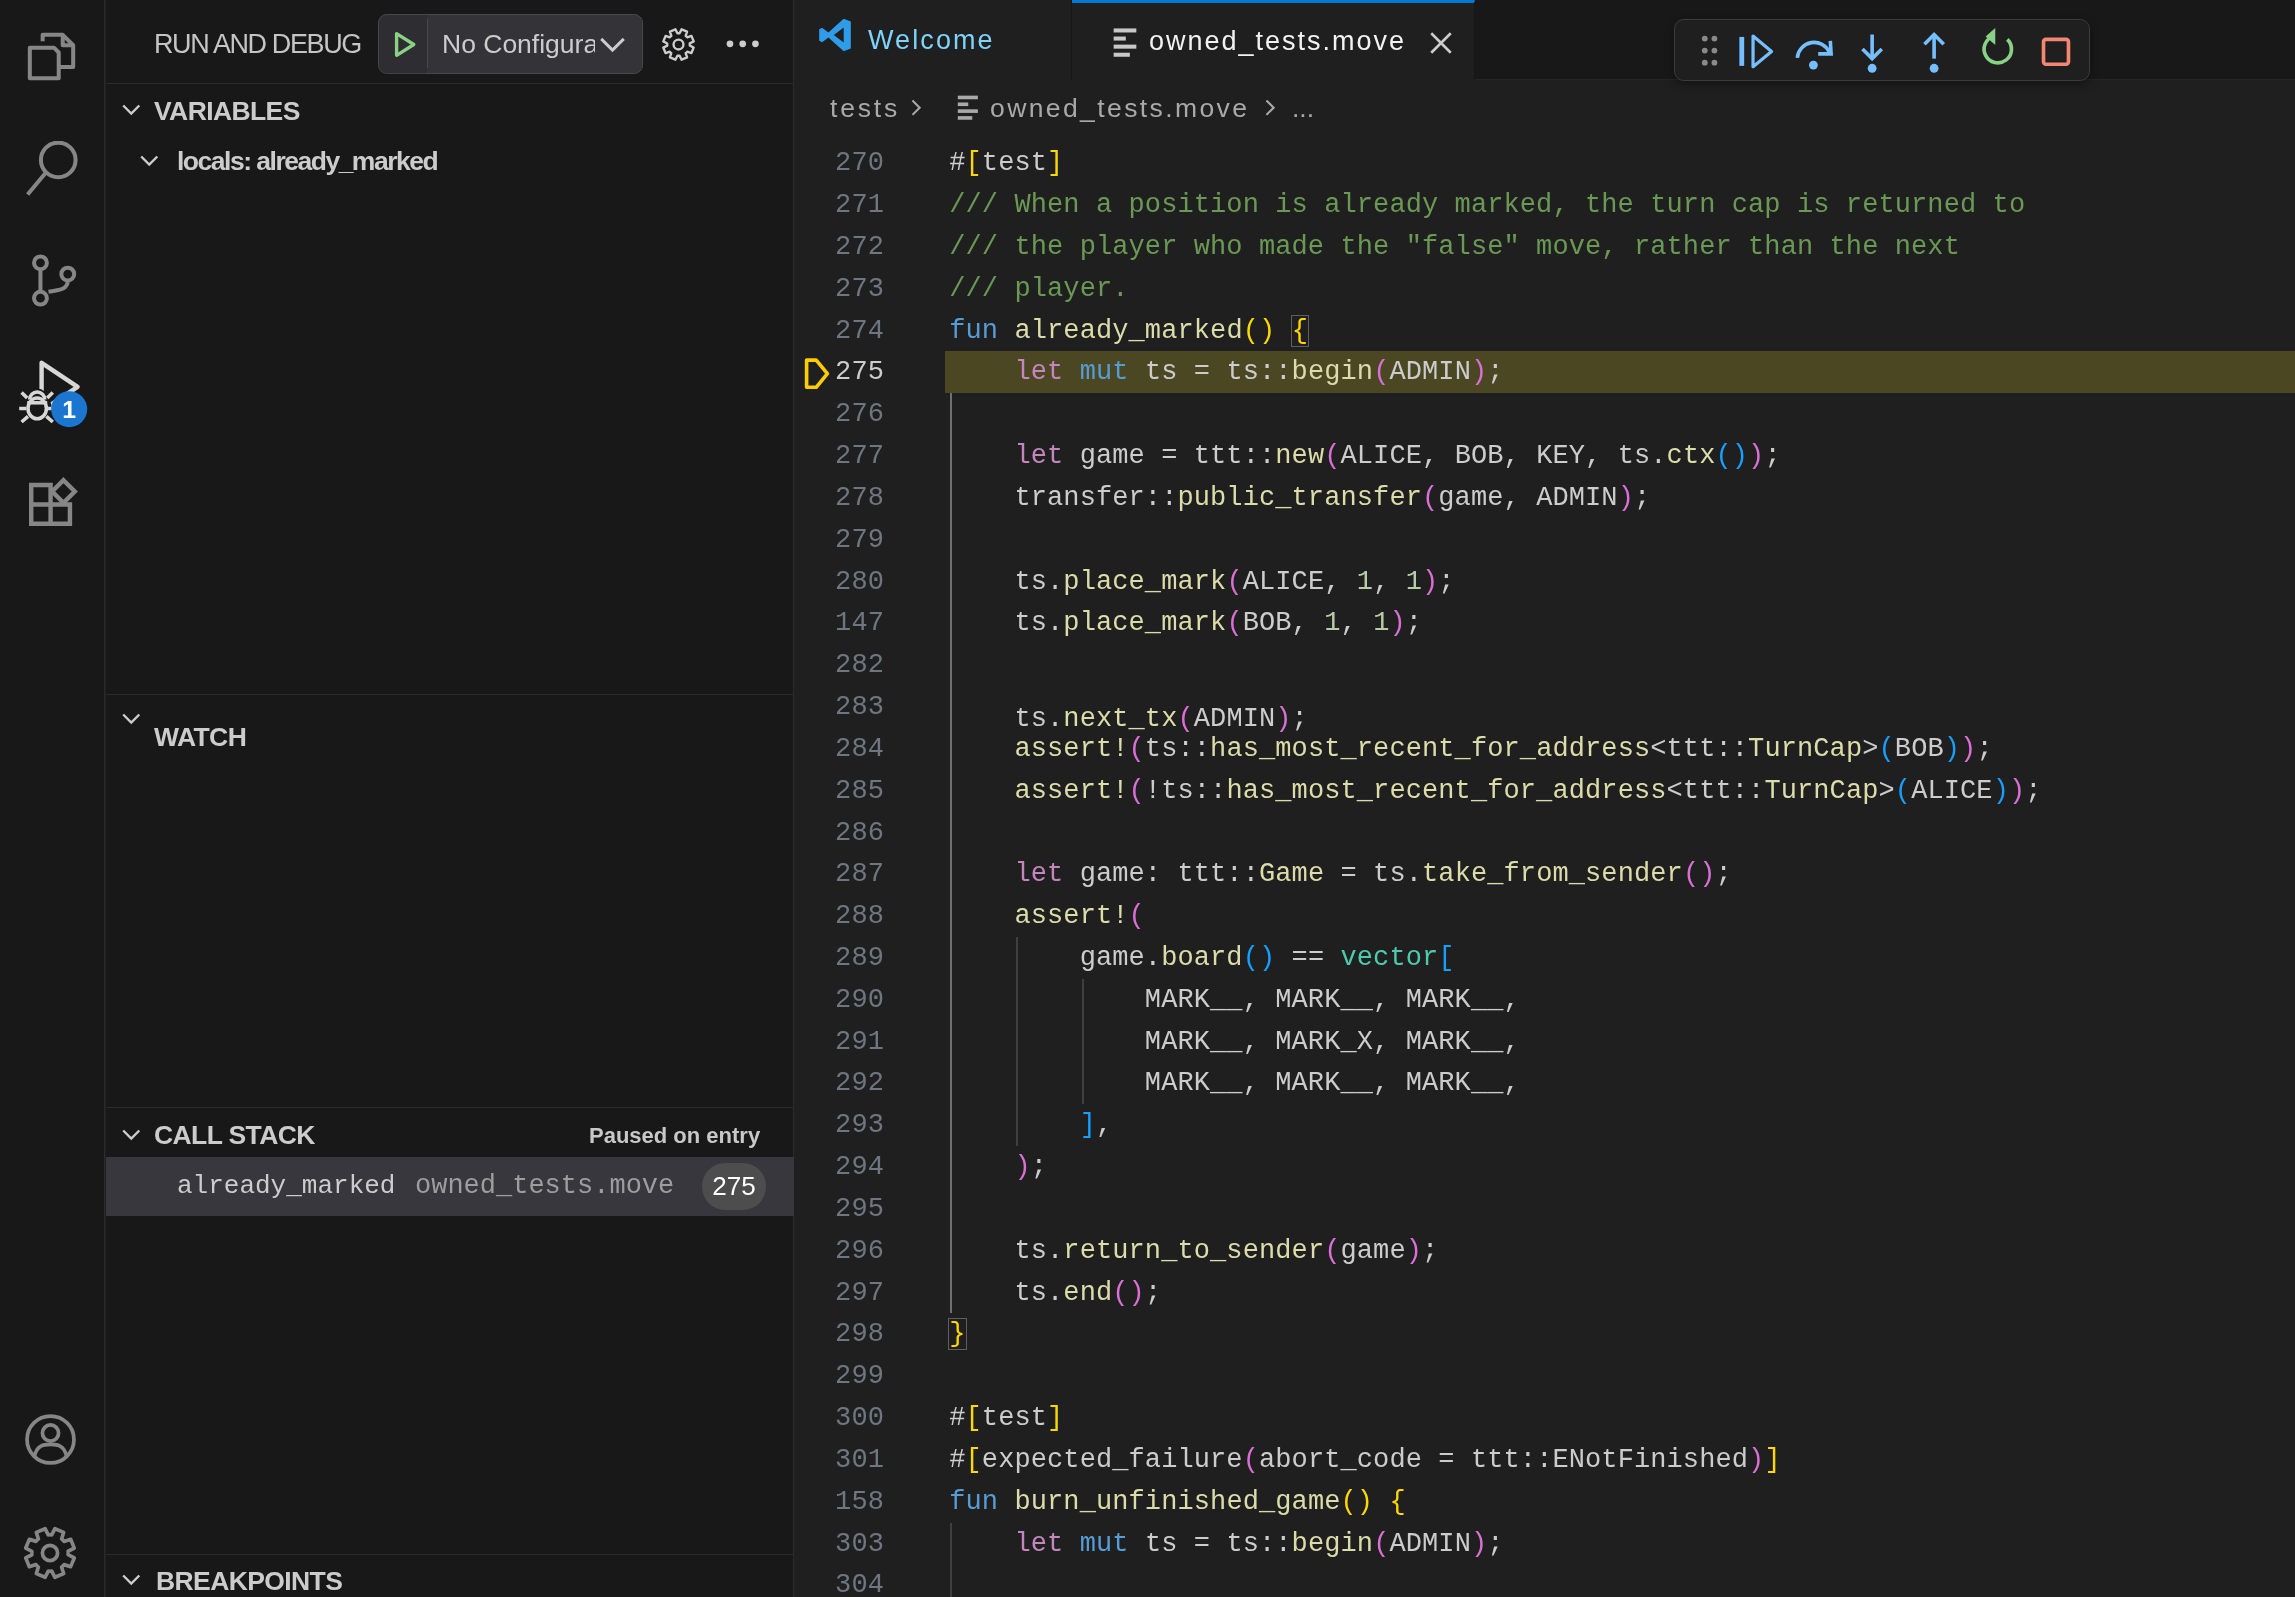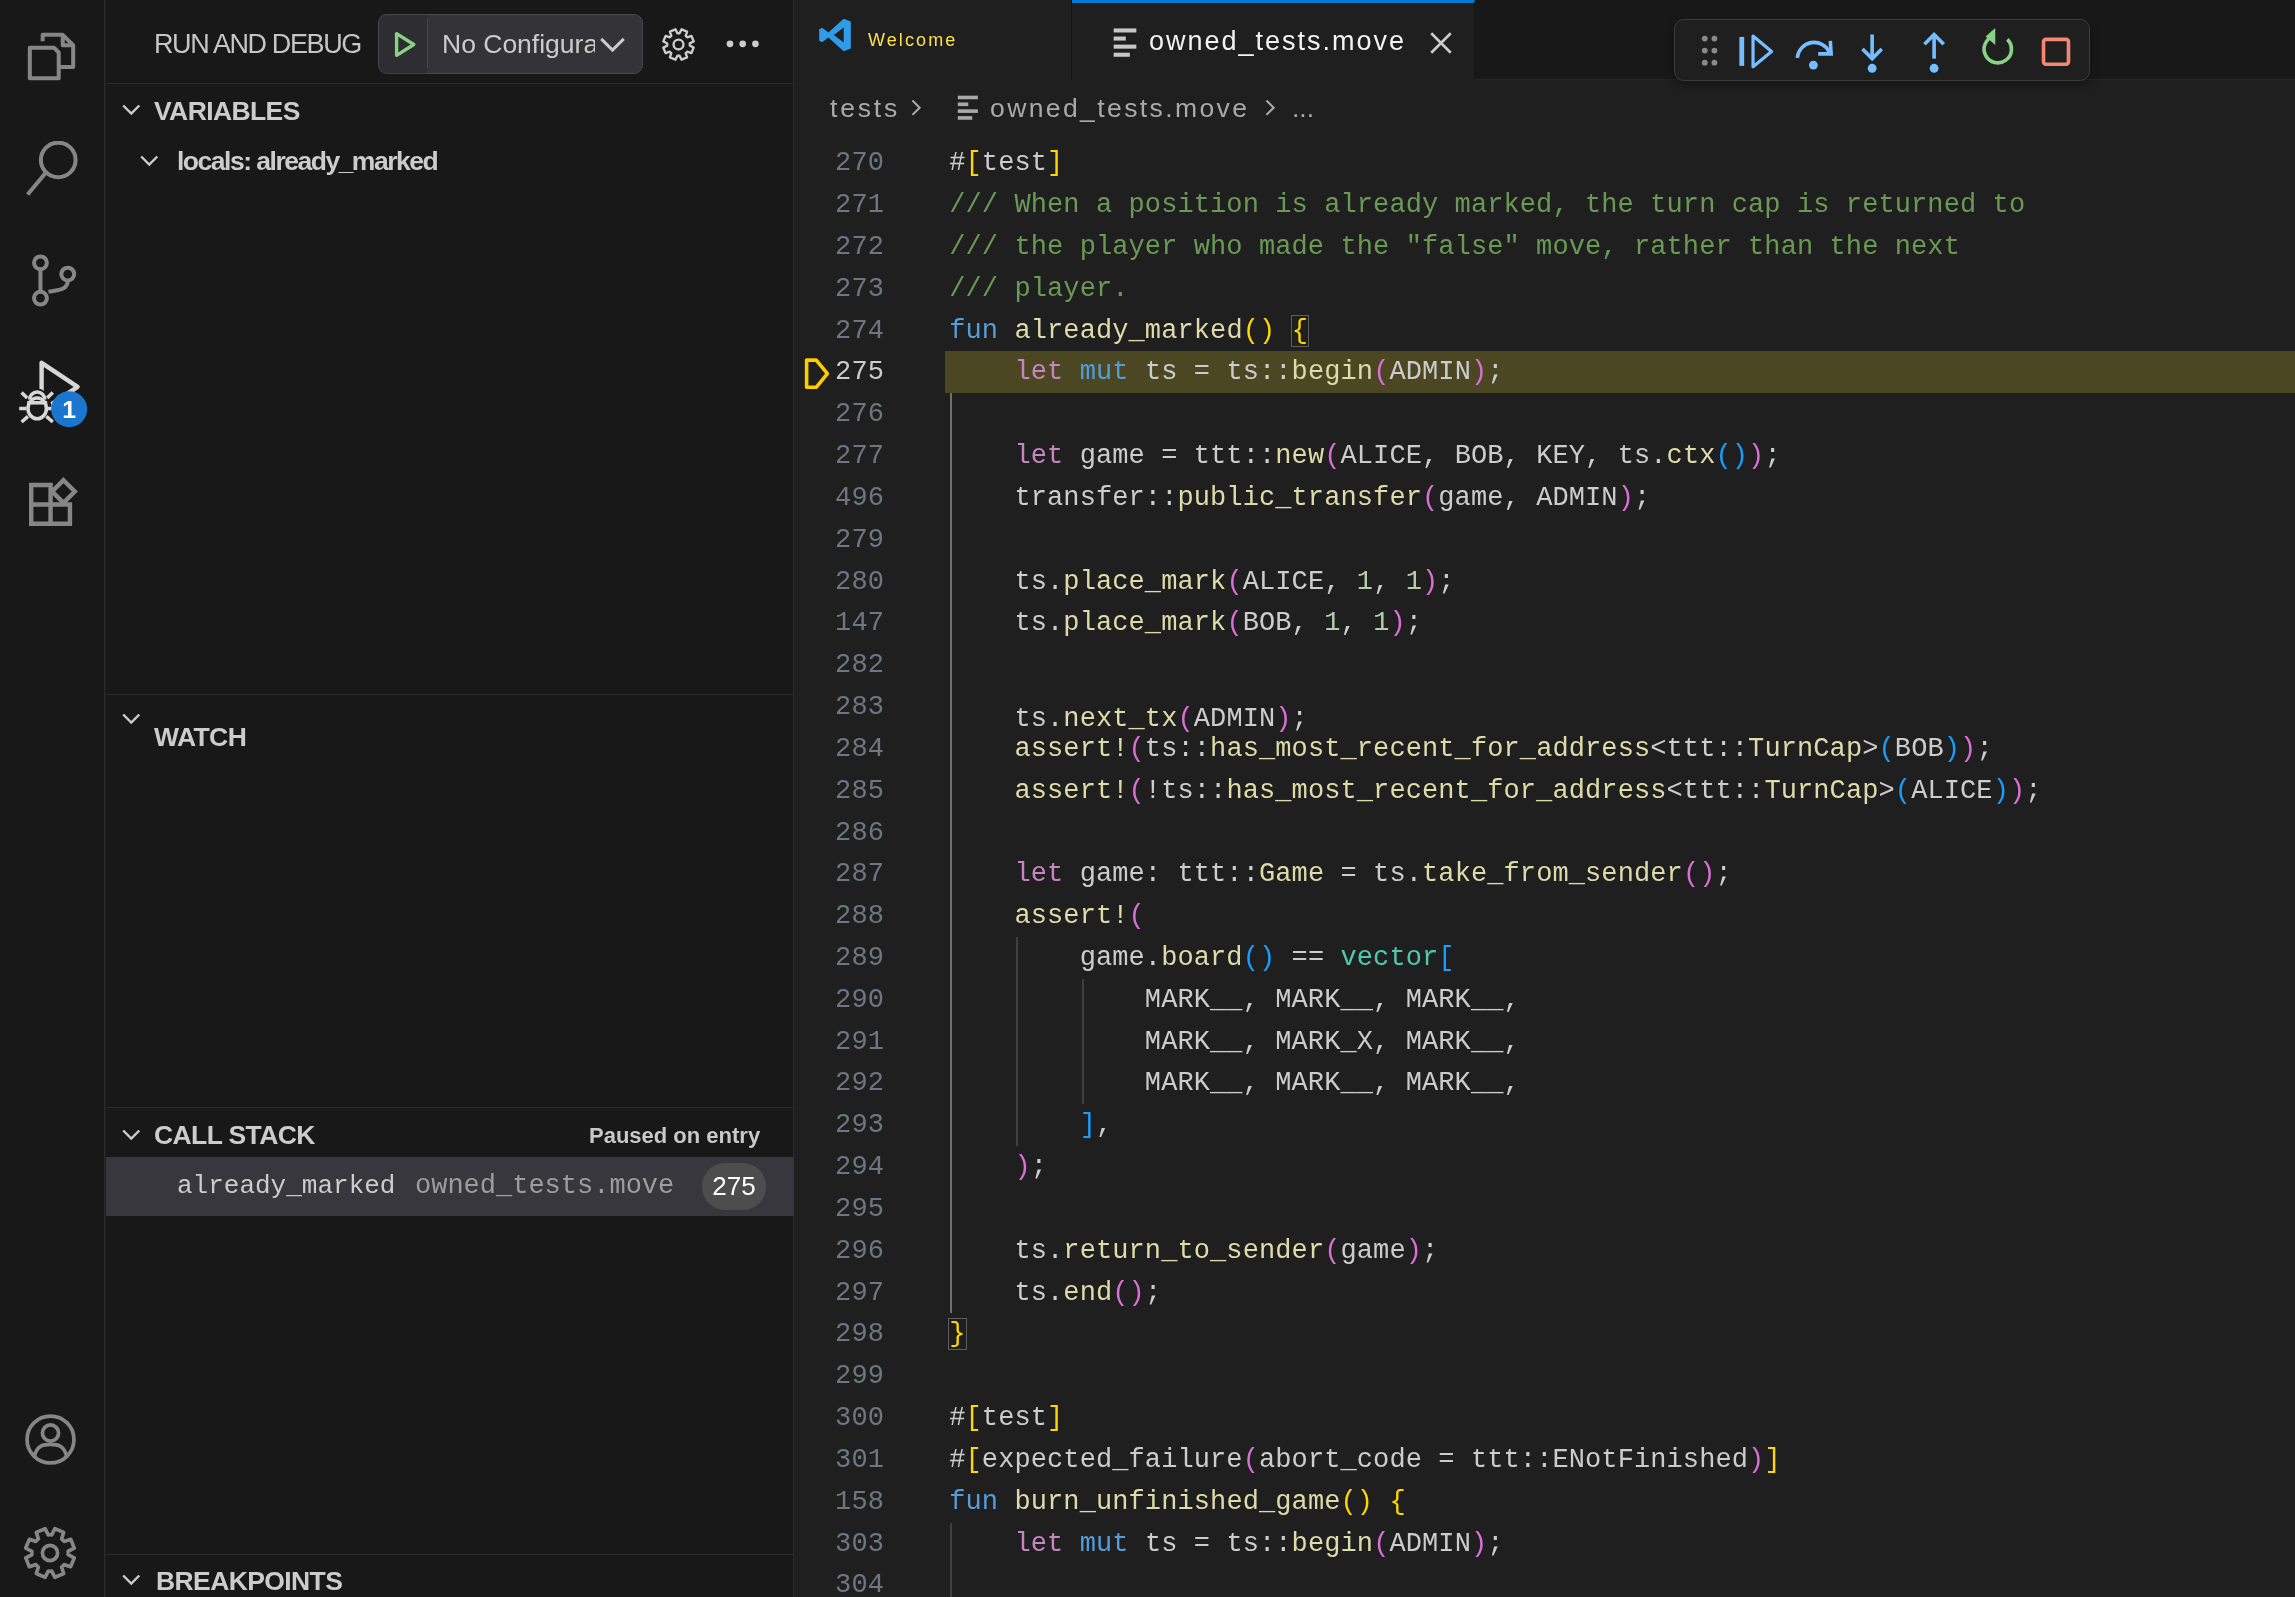--- a/index.html
+++ b/index.html
@@ -45,21 +45,21 @@
   <div class="guide" style="left:1082px;top:979px;height:125px;background:#3f3f3f"></div>
   <div class="guide" style="left:950px;top:1523px;height:75px;background:#3f3f3f"></div>
 <div class="ln" style="top:142px;color:#6e7681">270</div>
 <div class="ln" style="top:184px;color:#6e7681">271</div>
 <div class="ln" style="top:226px;color:#6e7681">272</div>
 <div class="ln" style="top:268px;color:#6e7681">273</div>
 <div class="ln" style="top:310px;color:#6e7681">274</div>
 <div class="ln" style="top:351px;color:#cccccc">275</div>
 <div class="ln" style="top:393px;color:#6e7681">276</div>
 <div class="ln" style="top:435px;color:#6e7681">277</div>
-<div class="ln" style="top:477px;color:#6e7681">496</div>
+<div class="ln" style="top:477px;color:#6e7681">278</div>
 <div class="ln" style="top:519px;color:#6e7681">279</div>
 <div class="ln" style="top:561px;color:#6e7681">280</div>
 <div class="ln" style="top:602px;color:#6e7681">147</div>
 <div class="ln" style="top:644px;color:#6e7681">282</div>
 <div class="ln" style="top:686px;color:#6e7681">283</div>
 <div class="ln" style="top:728px;color:#6e7681">284</div>
 <div class="ln" style="top:770px;color:#6e7681">285</div>
 <div class="ln" style="top:812px;color:#6e7681">286</div>
 <div class="ln" style="top:853px;color:#6e7681">287</div>
 <div class="ln" style="top:895px;color:#6e7681">288</div>
@@ -111,21 +111,21 @@
   <svg style="position:absolute;left:803px;top:356px" width="32" height="37" viewBox="0 0 40 46">
     <path d="M4.5 5 h12 l14 17 -14 17 h-12 z" fill="none" stroke="#ffcc00" stroke-width="4.5" stroke-linejoin="round"></path>
   </svg>
 </div>
 
 <div id="tabs" class="abs"></div>
 <div class="tab abs" id="tabw">
   <svg style="position:absolute;left:23px;top:17.7px" width="34" height="34" viewBox="0 0 100 100">
     <path fill-rule="evenodd" d="M75.6 2.1 L96.5 10.6 V89.4 L75.6 97.9 L30.6 57.2 L12.2 71.3 L3.5 66.9 V33.1 L12.2 28.7 L30.6 42.8 Z M75.6 27.6 L46.5 50 L75.6 72.4 Z" fill="#2f9cea"></path>
   </svg>
-  <div style="position:absolute;left:73px;top:0;height:80px;line-height:80px;color:#fde047;font-size:18px;letter-spacing:2.1px">Welcome</div>
+  <div style="position:absolute;left:73px;top:0;height:80px;line-height:80px;color:#7dd3fc;font-size:27px;letter-spacing:2.1px">Welcome</div>
 </div>
 <div class="tab abs" id="taba">
   <svg style="position:absolute;left:40px;top:22.5px" width="26" height="34" viewBox="0 0 32 42">
     <rect x="2" y="3" width="28" height="5" fill="#c8c8c8"></rect>
     <rect x="2" y="13" width="15" height="5" fill="#c8c8c8"></rect>
     <rect x="2" y="23" width="28" height="5" fill="#c8c8c8"></rect>
     <rect x="2" y="33" width="20" height="5" fill="#c8c8c8"></rect>
   </svg>
   <div style="position:absolute;left:77px;top:0;height:77px;line-height:77px;color:#f2f2f2;font-size:27px;letter-spacing:2px">owned_tests.move</div>
   <svg style="position:absolute;left:356px;top:26.5px" width="26" height="26" viewBox="0 0 32 32">

